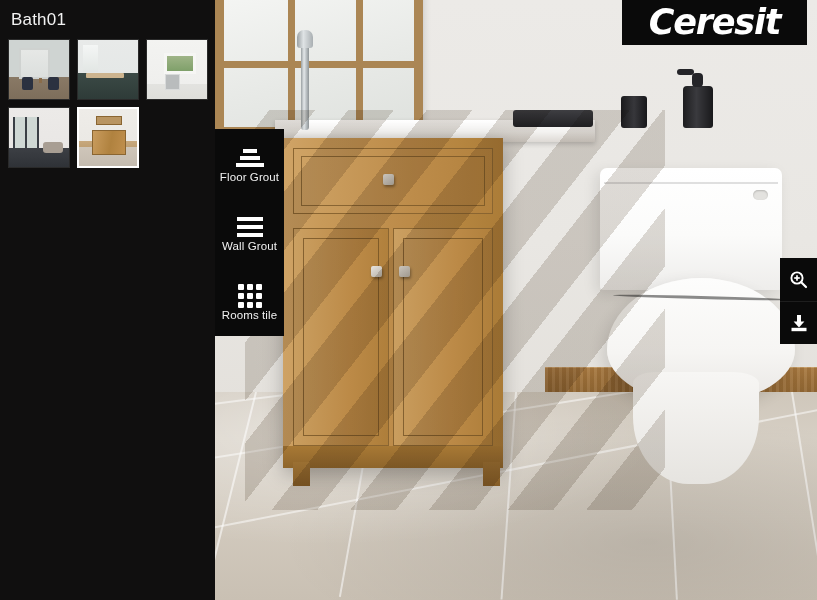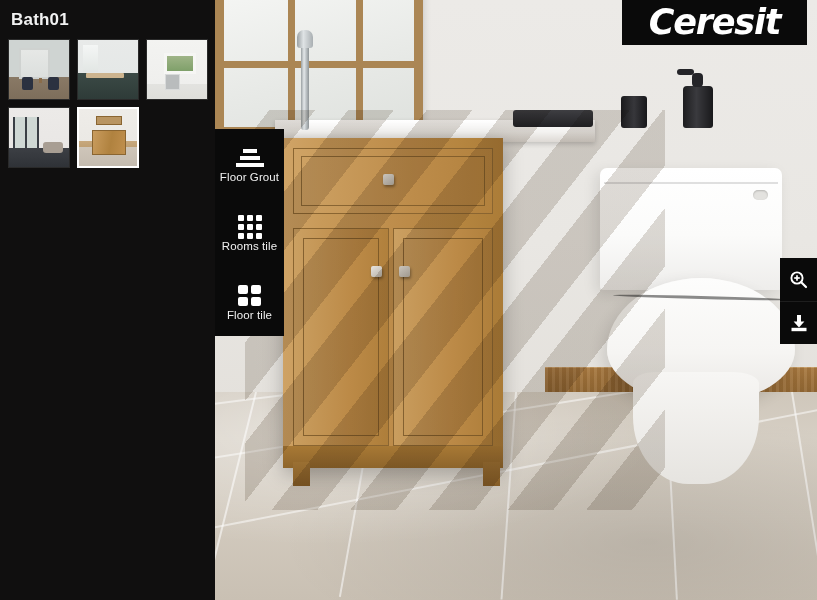--- a/index.html
+++ b/index.html
@@ -17,21 +17,21 @@
     position: absolute; left: 0; top: 0;
     width: 215px; height: 600px;
     background: #100f0f;
     z-index: 30;
   }
   #room-title {
     color: #f2f2f2;
     font-size: 17px;
     letter-spacing: .2px;
     padding: 10px 0 0 11px;
-    font-weight: 700;
+    font-weight: 400;
   }
   #thumb-grid {
     display: flex; flex-wrap: wrap;
     gap: 7px;
     padding: 9px 0 0 8px;
     width: 215px;
   }
   .thumb {
     width: 62px; height: 61px;
     border: 1px solid #2a2a2a;
@@ -459,49 +459,48 @@
       <span class="glyph">
         <span class="g-floorgrout">
           <i style="width:14px"></i>
             <i style="width:20px"></i>
             <i style="width:28px"></i>
         </span>
       </span>
       <span class="tool-label">Floor Grout</span>
     </div>
 
+    <div class="tool-item">
+      <span class="glyph">
+        <span class="g-wallgrout">
+            <i></i>
+            <i></i>
+            <i></i>
+          </span>
+      </span>
+      <span class="tool-label">Wall Grout</span>
+    </div>
 
     <div class="tool-item">
       <span class="glyph">
         <span class="g-grid3">
             <i></i>
             <i></i>
             <i></i>
             <i></i>
             <i></i>
             <i></i>
             <i></i>
             <i></i>
             <i></i>
           </span>
       </span>
       <span class="tool-label">Rooms tile</span>
     </div>
 
-    <div class="tool-item">
-      <span class="glyph">
-        <span class="g-grid2">
-            <i></i>
-            <i></i>
-            <i></i>
-            <i></i>
-          </span>
-      </span>
-      <span class="tool-label">Floor tile</span>
-    </div>
 
   </div>
 
   <div id="right-tools">
     <div class="right-btn">
       <svg width="19" height="19" viewBox="0 0 19 19" aria-hidden="true">
         <circle cx="8" cy="8" r="5.6" fill="none" stroke="#fff" stroke-width="1.9"></circle>
         <line x1="8" y1="5.2" x2="8" y2="10.8" stroke="#fff" stroke-width="1.7"></line>
         <line x1="5.2" y1="8" x2="10.8" y2="8" stroke="#fff" stroke-width="1.7"></line>
         <line x1="12.2" y1="12.2" x2="17" y2="17" stroke="#fff" stroke-width="2.2" stroke-linecap="round"></line>

